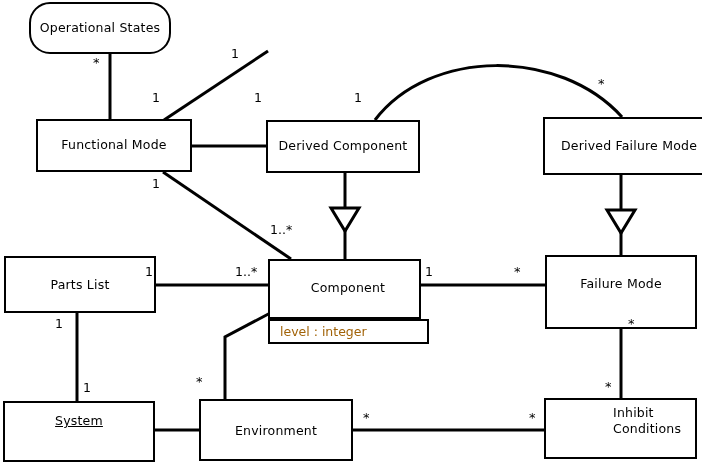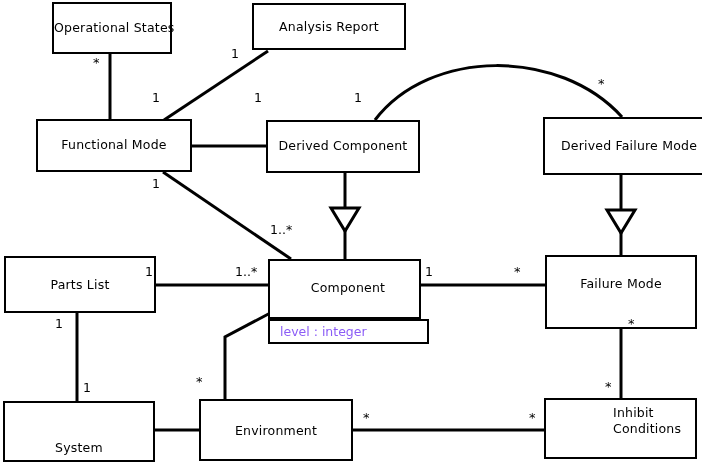--- a/index.html
+++ b/index.html
@@ -39,21 +39,21 @@
     position:absolute;
     box-sizing:border-box;
     background:#ffffff;
     border:2px solid #000000;
     z-index:3;
   }
   .attr-box .attr{
     position:absolute;
     left:10px; top:3px;
     font-size:12.5px;
-    color:#8b5cf6;
+    color:#a16207;
     white-space:nowrap;
     text-align:center;
   }
   .mult{
     position:absolute;
     font-size:12.5px;
     color:#000;
     z-index:4;
     white-space:nowrap;
     line-height:1;
@@ -96,27 +96,24 @@
 
       <line x1="353" y1="430" x2="544" y2="430"></line>
 
       <polyline points="225,399 225,337 291,302"></polyline>
     </g>
 
     <polygon points="331,208 359,208 345,231" fill="#ffffff" stroke="#000000" stroke-width="3"></polygon>
     <polygon points="607,210 635,210 621,233" fill="#ffffff" stroke="#000000" stroke-width="3"></polygon>
   </svg>
 
-  <div class="cls" style="left:52px; top:2px; width:120px; height:52px;">
+  <div class="cls" style="left:29px; top:2px; width:142px; height:52px;border-radius:21px;">
     <div class="name" style="top:16px;">Operational States</div>
   </div>
 
-  <div class="cls" style="left:252px; top:3px; width:154px; height:47px;">
-    <div class="name" style="top:14px;">Analysis Report</div>
-  </div>
 
   <div class="cls" style="left:36px; top:119px; width:156px; height:53px;">
     <div class="name" style="top:16px;">Functional Mode</div>
   </div>
 
   <div class="cls" style="left:266px; top:120px; width:154px; height:53px;">
     <div class="name" style="top:16px;">Derived Component</div>
   </div>
 
   <div class="cls" style="left:543px; top:117px; width:172px; height:58px;">
@@ -133,21 +130,21 @@
 
   <div class="attr-box" style="left:268px; top:319px; width:161px; height:25px;">
     <div class="attr">level : integer</div>
   </div>
 
   <div class="cls" style="left:545px; top:255px; width:152px; height:74px;">
     <div class="name" style="top:19px;">Failure Mode</div>
   </div>
 
   <div class="cls" style="left:3px; top:401px; width:152px; height:61px;">
-    <div class="name" style="top:37px;">System</div>
+    <div class="name" style="top:10px;text-decoration:underline;">System</div>
   </div>
 
   <div class="cls" style="left:199px; top:399px; width:154px; height:62px;text-decoration:underline;">
     <div class="name" style="top:22px;">Environment</div>
   </div>
 
   <div class="cls" style="left:544px; top:398px; width:153px; height:61px;">
     <div class="name left" style="top:5px;">Inhibit</div>
     <div class="name left" style="top:21px;">Conditions</div>
   </div>

